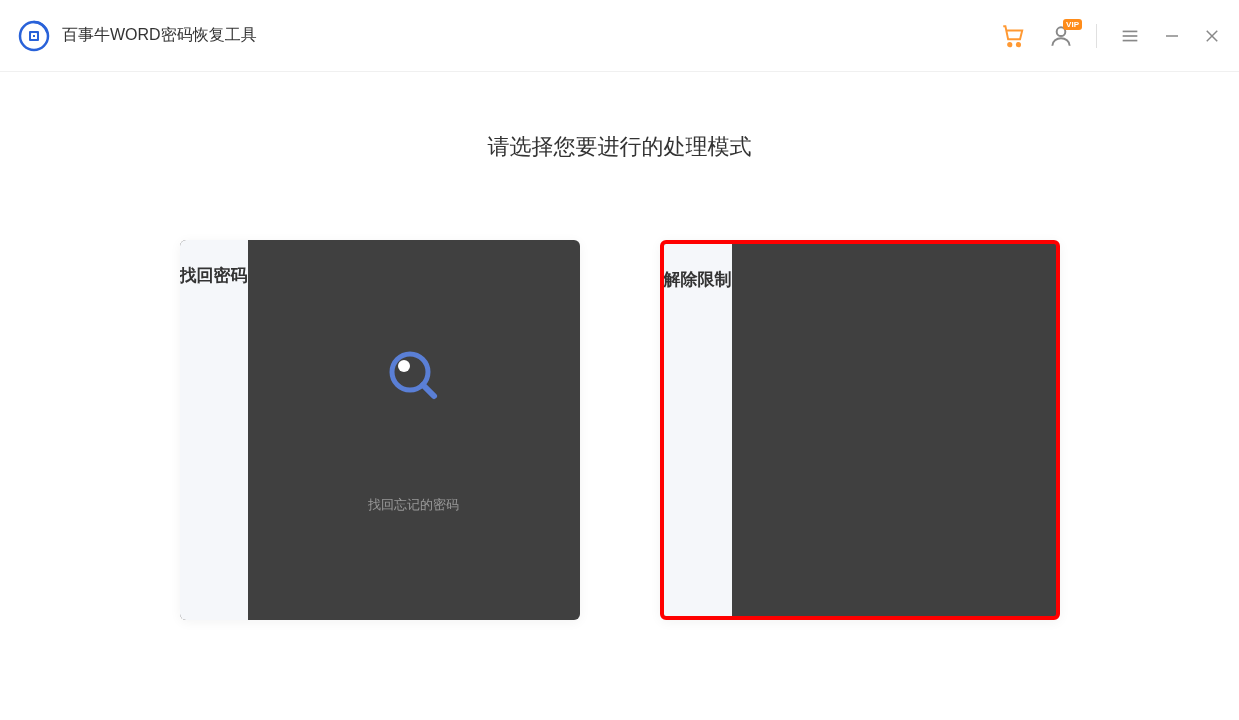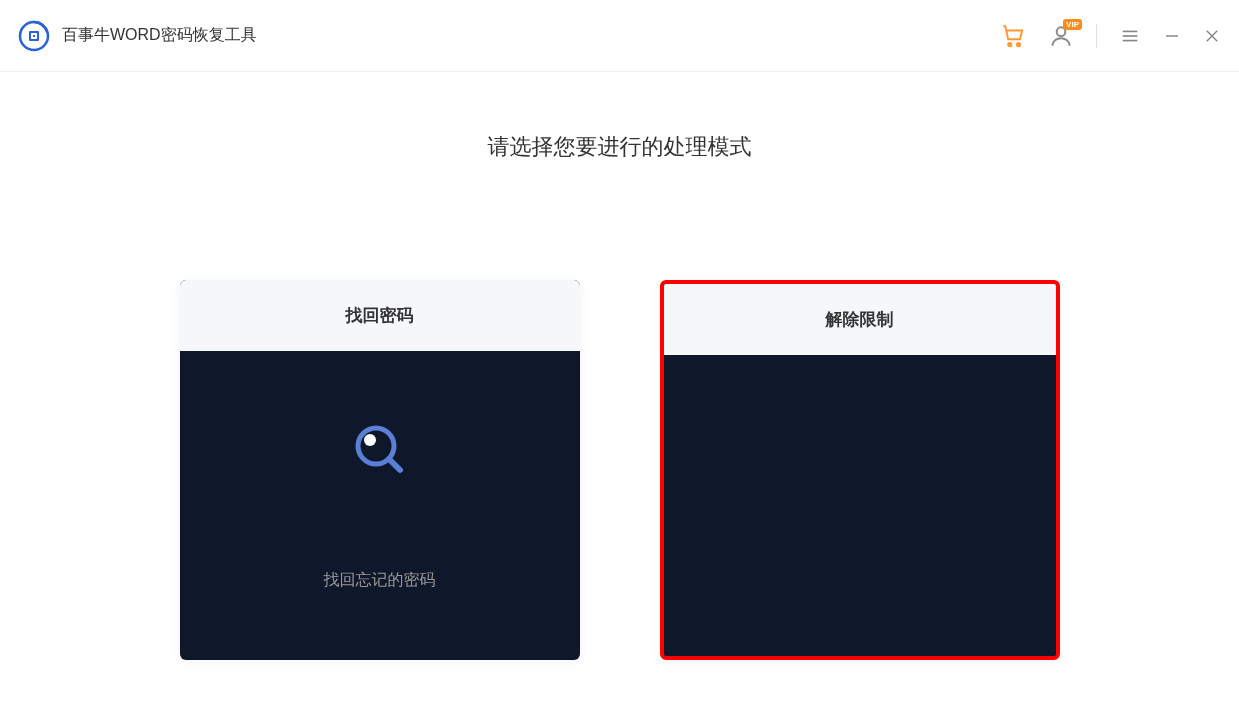--- a/index.html
+++ b/index.html
@@ -68,36 +68,36 @@
       font-weight: bold;
     }
     .main-content {
       padding-top: 60px;
       text-align: center;
     }
     .main-heading {
       font-size: 22px;
       color: #333333;
       font-weight: normal;
-      margin-bottom: 118px;
+      margin-bottom: 78px;
     }
     .cards-container {
       display: flex;
       justify-content: center;
       gap: 80px;
     }
     .card {
       width: 400px;
       height: 380px;
-      background: #0f172a;
+      background: #404040;
       border-radius: 6px;
       box-shadow: 0 2px 12px rgba(0,0,0,0.05);
       overflow: hidden;
       display: flex;
-      flex-direction: column;
+      flex-direction: row;
       cursor: pointer;
     }
     .card.highlighted {
       border: 4px solid #ff0000;
       gap: 16px;
     }
     .card-header {
       background: #f5f7fa;
       padding: 24px 0;
       text-align: center;
@@ -116,21 +116,21 @@
       gap: 90px;
     }
     .card-icon {
       width: 60px;
       height: 60px;
       display: flex;
       align-items: center;
       justify-content: center;
     }
     .card-description {
-      font-size: 16px;
+      font-size: 13px;
       color: #999999;
     }
   </style>
 </head>
 <body>
 
 <div class="title-bar">
   <div class="title-left">
     <div class="app-logo">
       <svg width="32" height="32" viewBox="0 0 32 32">

